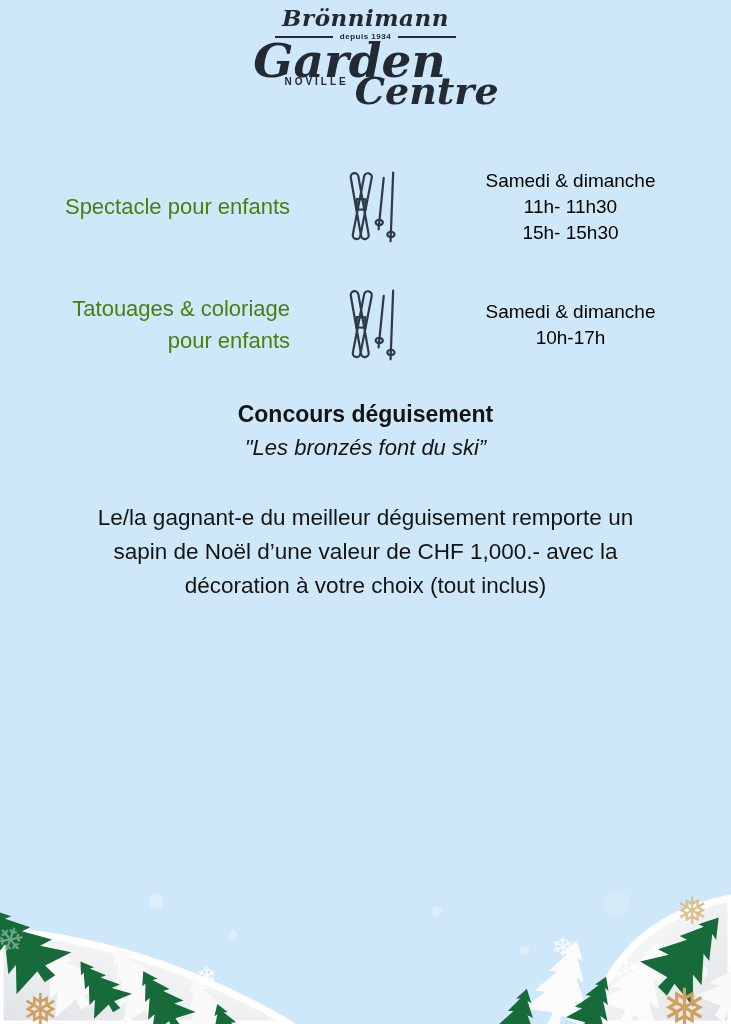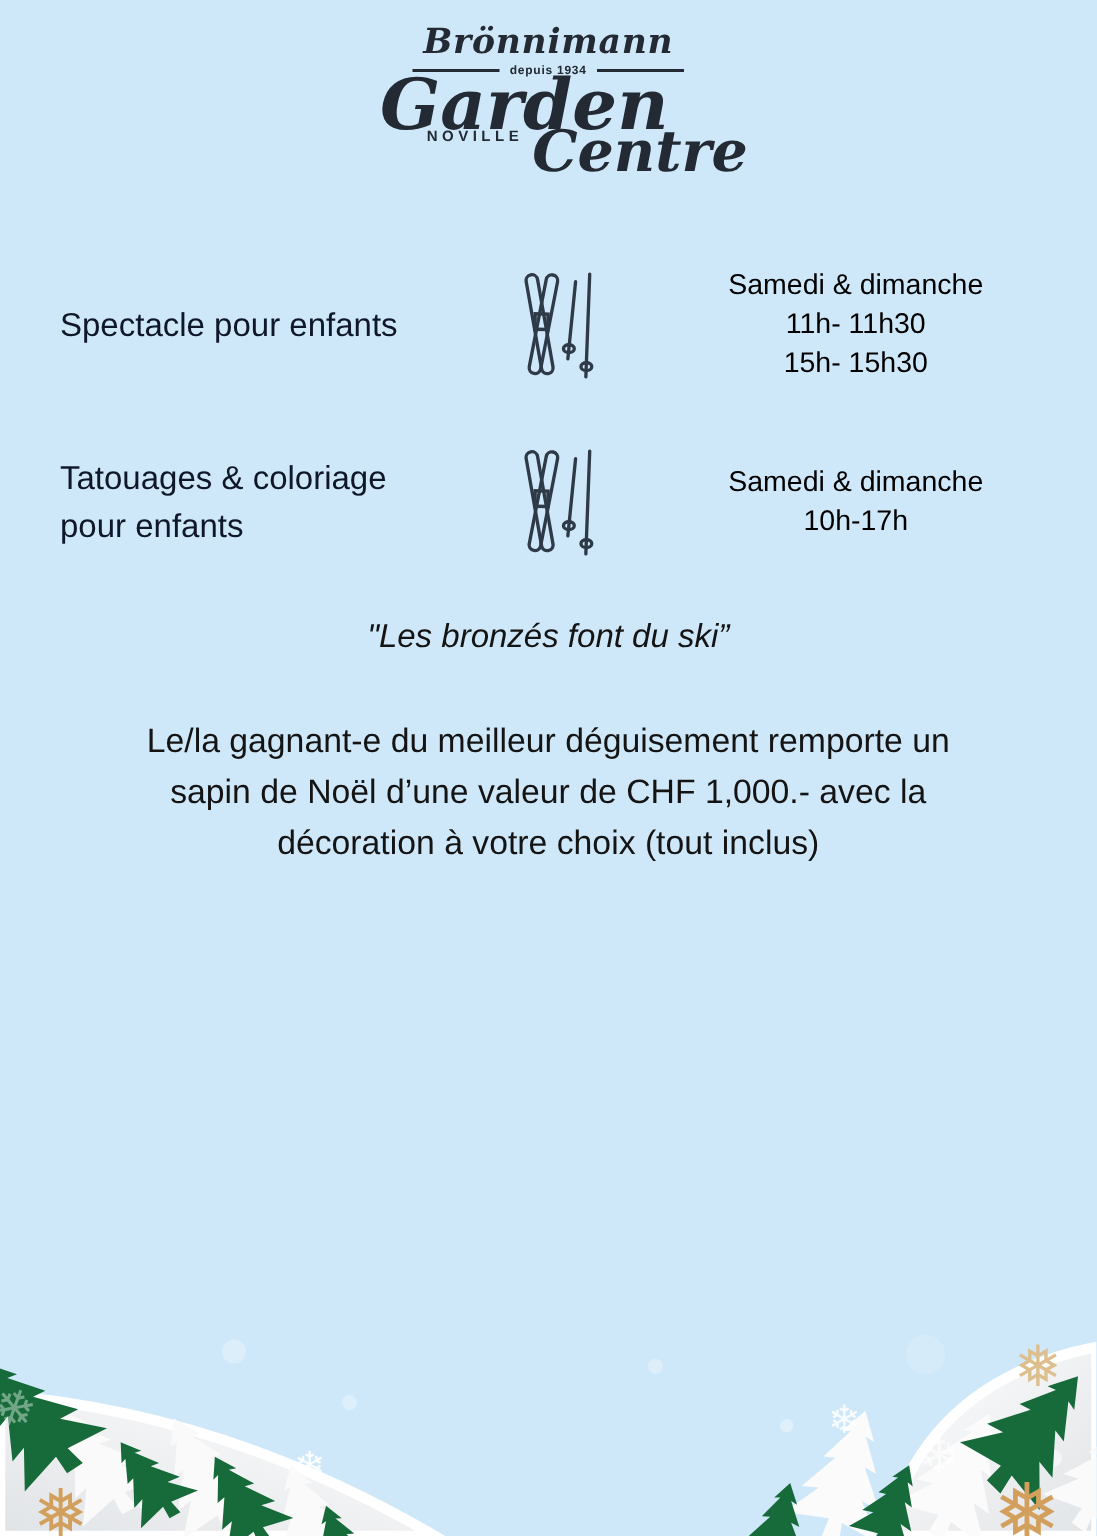--- a/index.html
+++ b/index.html
@@ -11,21 +11,21 @@
   body{
     font-family:"Liberation Sans","DejaVu Sans",sans-serif;
     color:var(--ink);
     background:var(--bg);
     position:relative;
     overflow:hidden;
   }
   .page{position:relative;width:731px;height:1024px;overflow:hidden;}
 
   
-  .logo{padding-top:14px;text-align:center;color:var(--logo-ink);position:relative;z-index:3;}
+  .logo{padding-top:4px;text-align:center;color:var(--logo-ink);position:relative;z-index:3;}
   .logo .brand{
     font-family:"DejaVu Serif","Liberation Serif",serif;
     font-style:italic;font-weight:bold;font-size:23px;letter-spacing:.5px;
   }
   .since-row{display:flex;align-items:center;justify-content:center;gap:7px;margin-top:1px;}
   .since-row .rule{width:58px;height:2px;background:var(--logo-ink);}
   .since-row .since{font-size:8px;font-weight:bold;letter-spacing:.5px;}
   .script{
     font-family:"DejaVu Serif","Liberation Serif",serif;
     font-style:italic;font-weight:bold;line-height:.85;
@@ -51,21 +51,21 @@
     paint-order:stroke;stroke-linejoin:round;
   }
 
   
   .events{margin-top:58px;position:relative;z-index:3;}
   .event-row{
     display:grid;grid-template-columns:250px 160px 1fr;
     align-items:center;padding:0 40px;
   }
   .event-row + .event-row{margin-top:34px;}
-  .event-label{font-size:22px;text-align:left;line-height:1.45;color:#0f172a;}
+  .event-label{font-size:22px;text-align:right;line-height:1.45;color:#4d7c0f;}
   .event-icon{display:flex;justify-content:center;}
   .event-schedule{font-size:19px;text-align:center;line-height:1.38;color:#000000;}
 
   
   .contest{width:590px;margin:34px auto 0;text-align:center;position:relative;z-index:3;}
   .contest-heading{font-size:23px;font-weight:bold;}
   .contest-quote{font-size:22px;font-style:italic;margin-top:7px;}
   .contest-body{font-size:22.5px;line-height:1.5;margin-top:6px;}
   .contest-prize{font-size:22.5px;line-height:1.5;margin-top:40px;}
 
@@ -254,17 +254,18 @@
         </svg>
       </div>
       <div class="event-schedule">
         <div>Samedi &amp; dimanche</div>
         <div>10h-17h</div>
       </div>
     </div>
   </section>
 
   <section class="contest">
+    <div class="contest-heading">Concours déguisement</div>
     <div class="contest-quote">"Les bronzés font du ski”</div>
     <div class="contest-prize">Le/la gagnant-e du meilleur déguisement remporte un sapin de Noël d’une valeur de CHF 1,000.- avec la décoration à votre choix (tout inclus)</div>
   </section>
 
 </div>
 
 </body></html>

